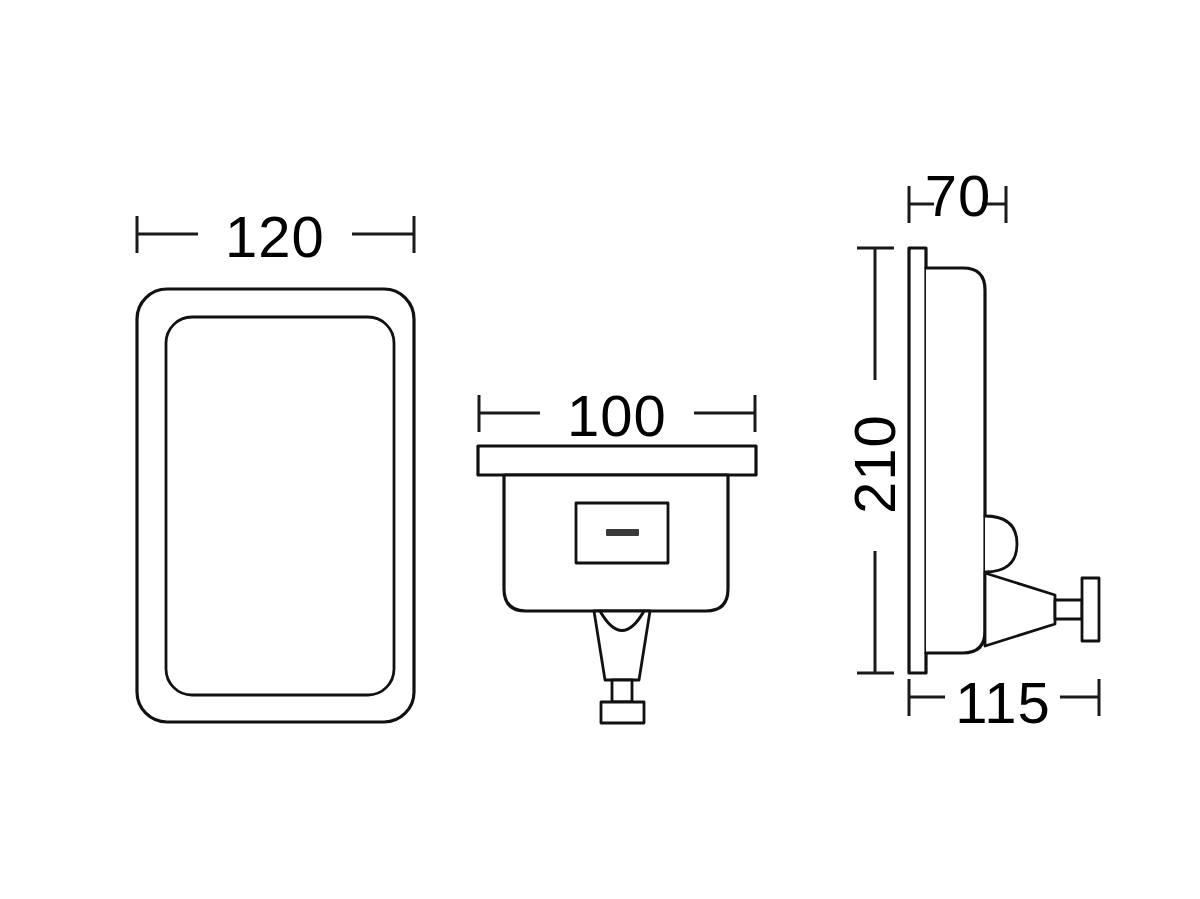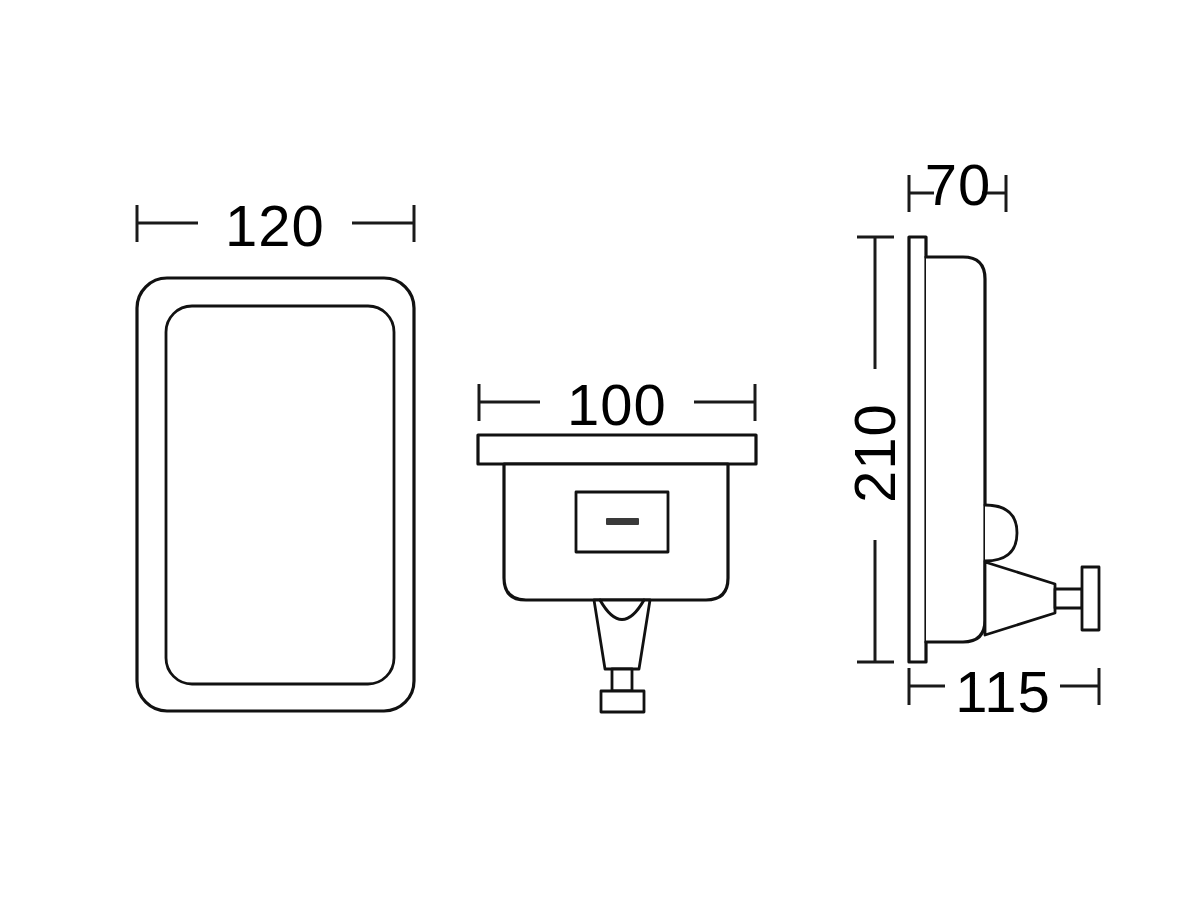--- a/index.html
+++ b/index.html
@@ -12,20 +12,21 @@
     width: 1200px;
     height: 899px;
     font-family: "Liberation Sans", sans-serif;
     overflow: hidden;
   }
   #drawing-root {
     position: relative;
     width: 1200px;
     height: 785px;
     background: #ffffff;
+    margin-top: 11px;
   }
   svg#drawing-canvas {
     display: block;
     width: 1200px;
     height: 899px;
   }
   .part-outline {
     fill: #ffffff;
     stroke: #111111;
     stroke-width: 3.2;

